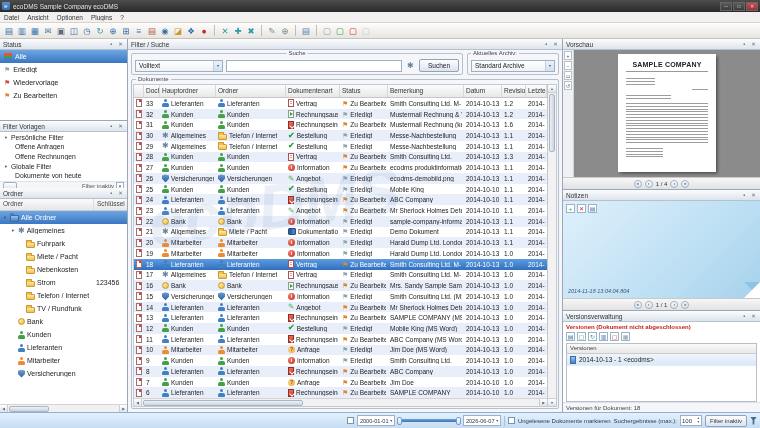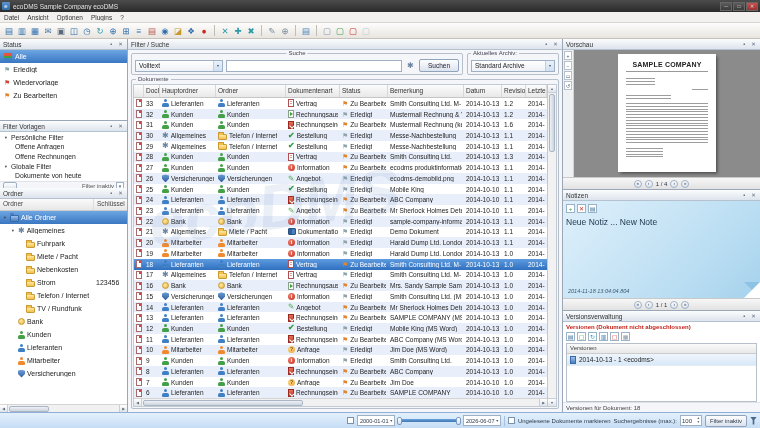--- a/index.html
+++ b/index.html
@@ -1499,21 +1499,20 @@
           <span class="sp"></span>
           <span class="picon">▪</span>
           <span class="picon">✕</span>
         </div>
         <div class="note-body">
           <div class="note-tools" id="notetools">
               <span class="nt" style="color: rgb(63, 160, 71);">+</span>
               <span class="nt" style="color: rgb(204, 42, 30);">✕</span>
               <span class="nt" style="color: rgb(70, 118, 158);">▤</span>
             </div>
-          <div class="note-text">Neue Notiz ... New Note</div>
           <div class="note-ts">2014-11-18 13:04:04.804</div>
           <div class="note-fold2"></div>
           <div class="note-fold"></div>
         </div>
         <div class="pgn">
           <span class="pgbtn">«</span>
           <span class="pgbtn">‹</span>
           <span>1 / 1</span>
           <span class="pgbtn">›</span>
           <span class="pgbtn">»</span>

